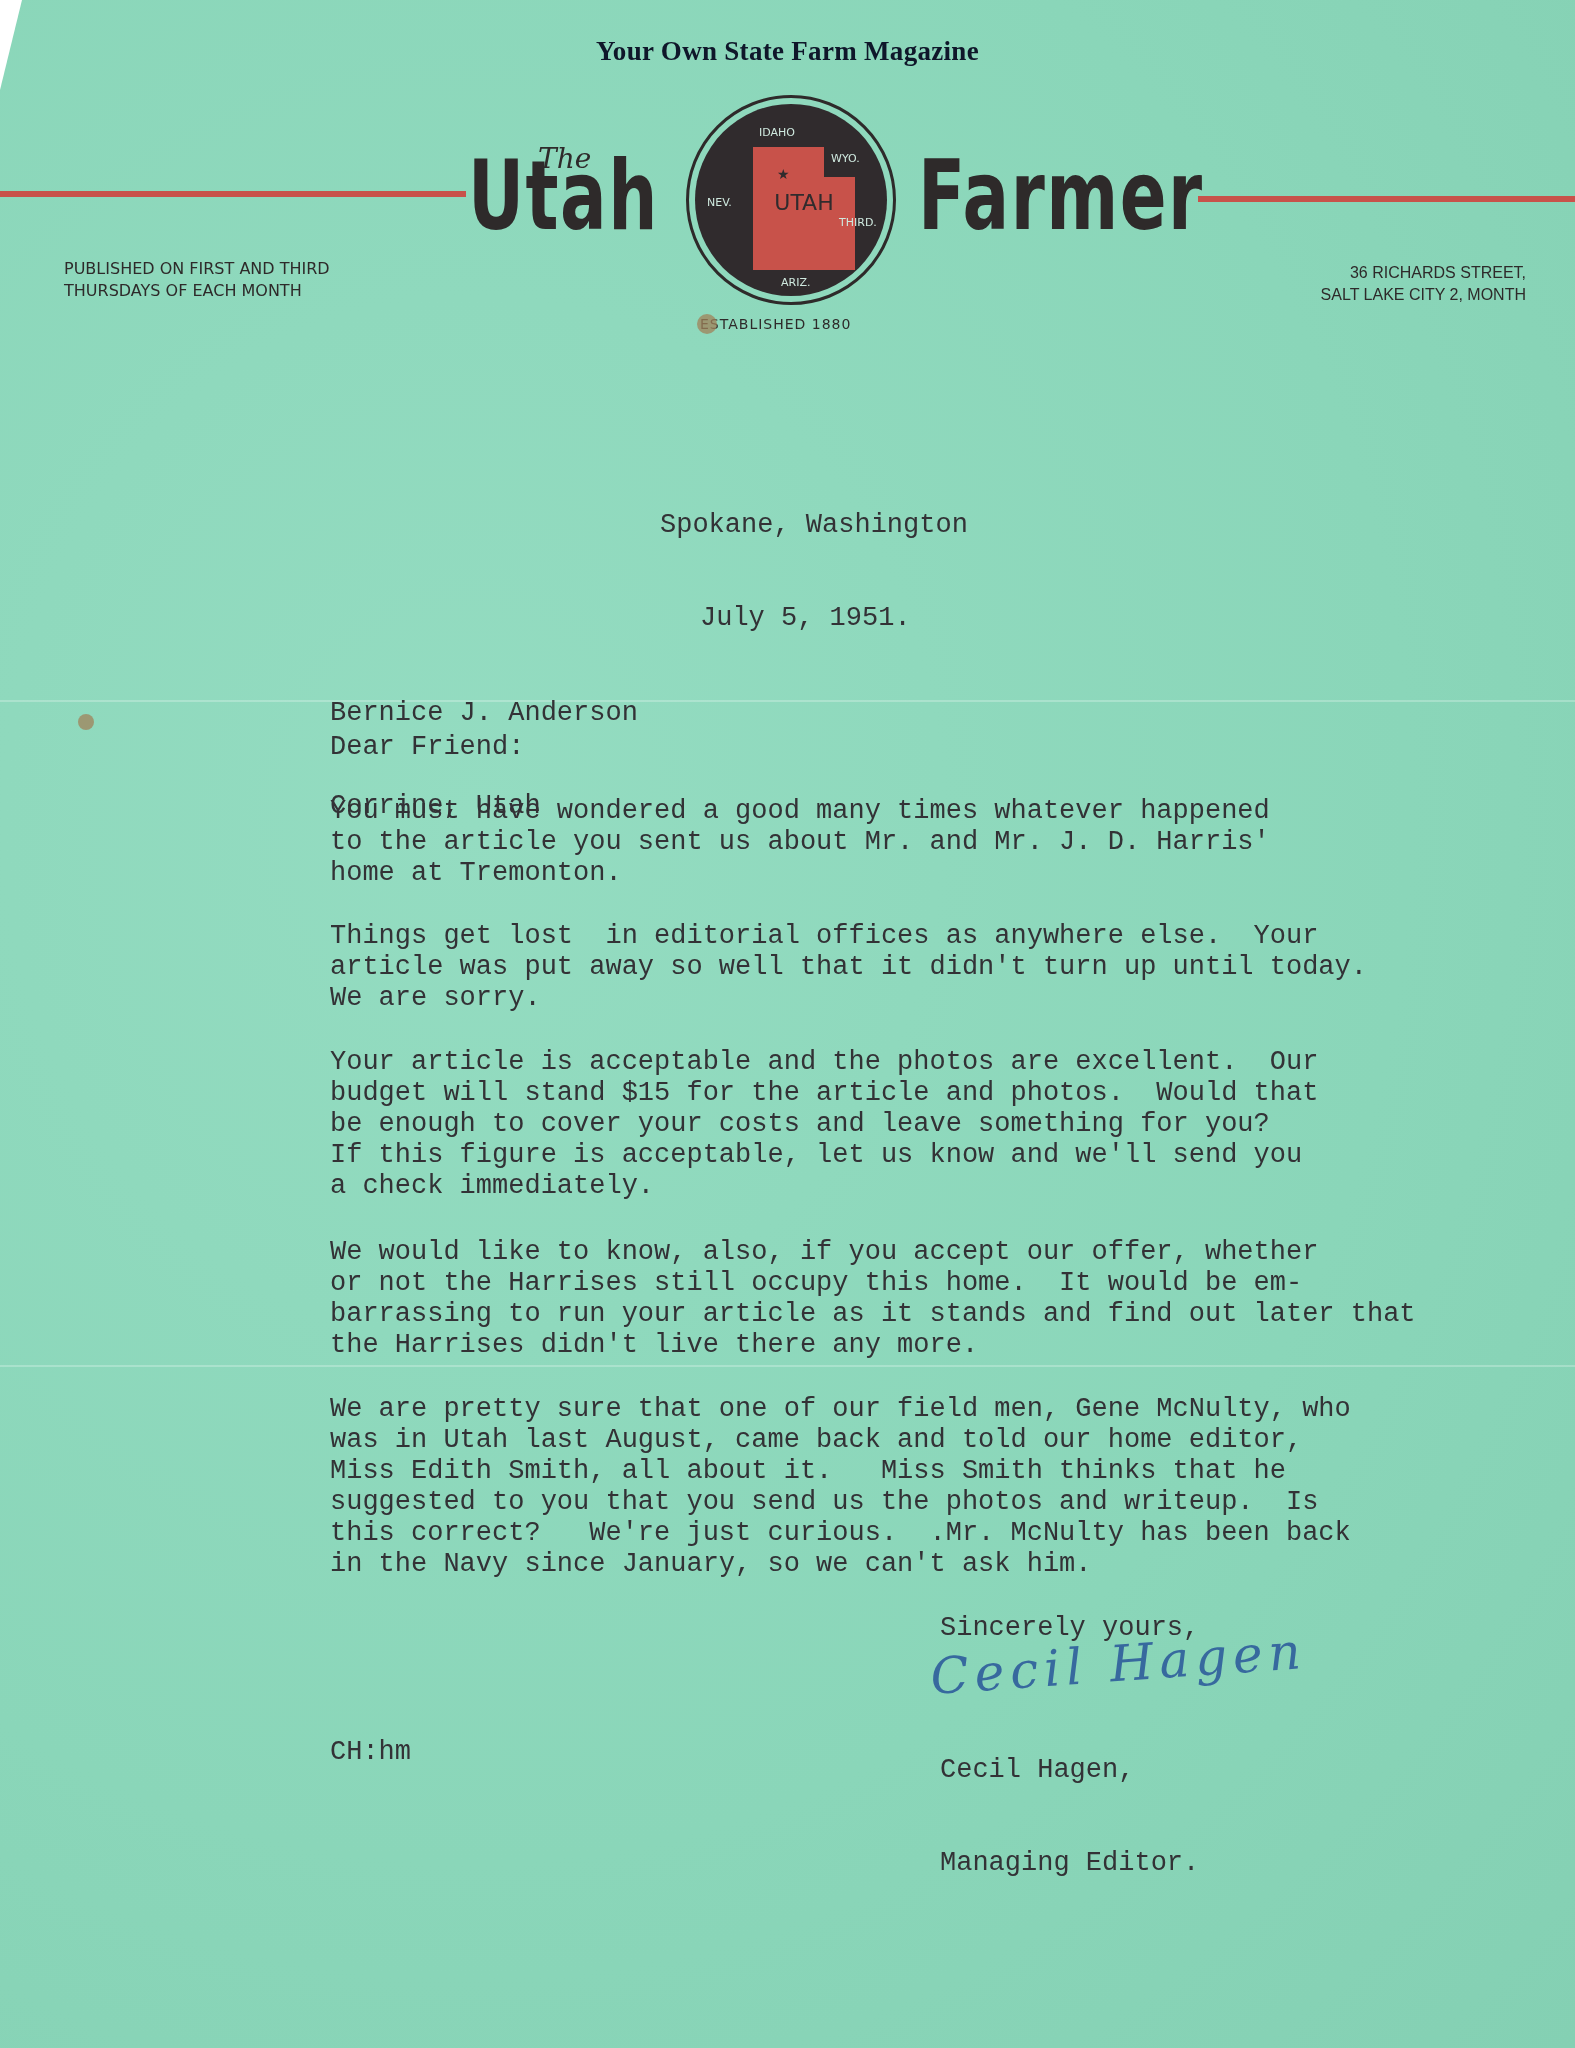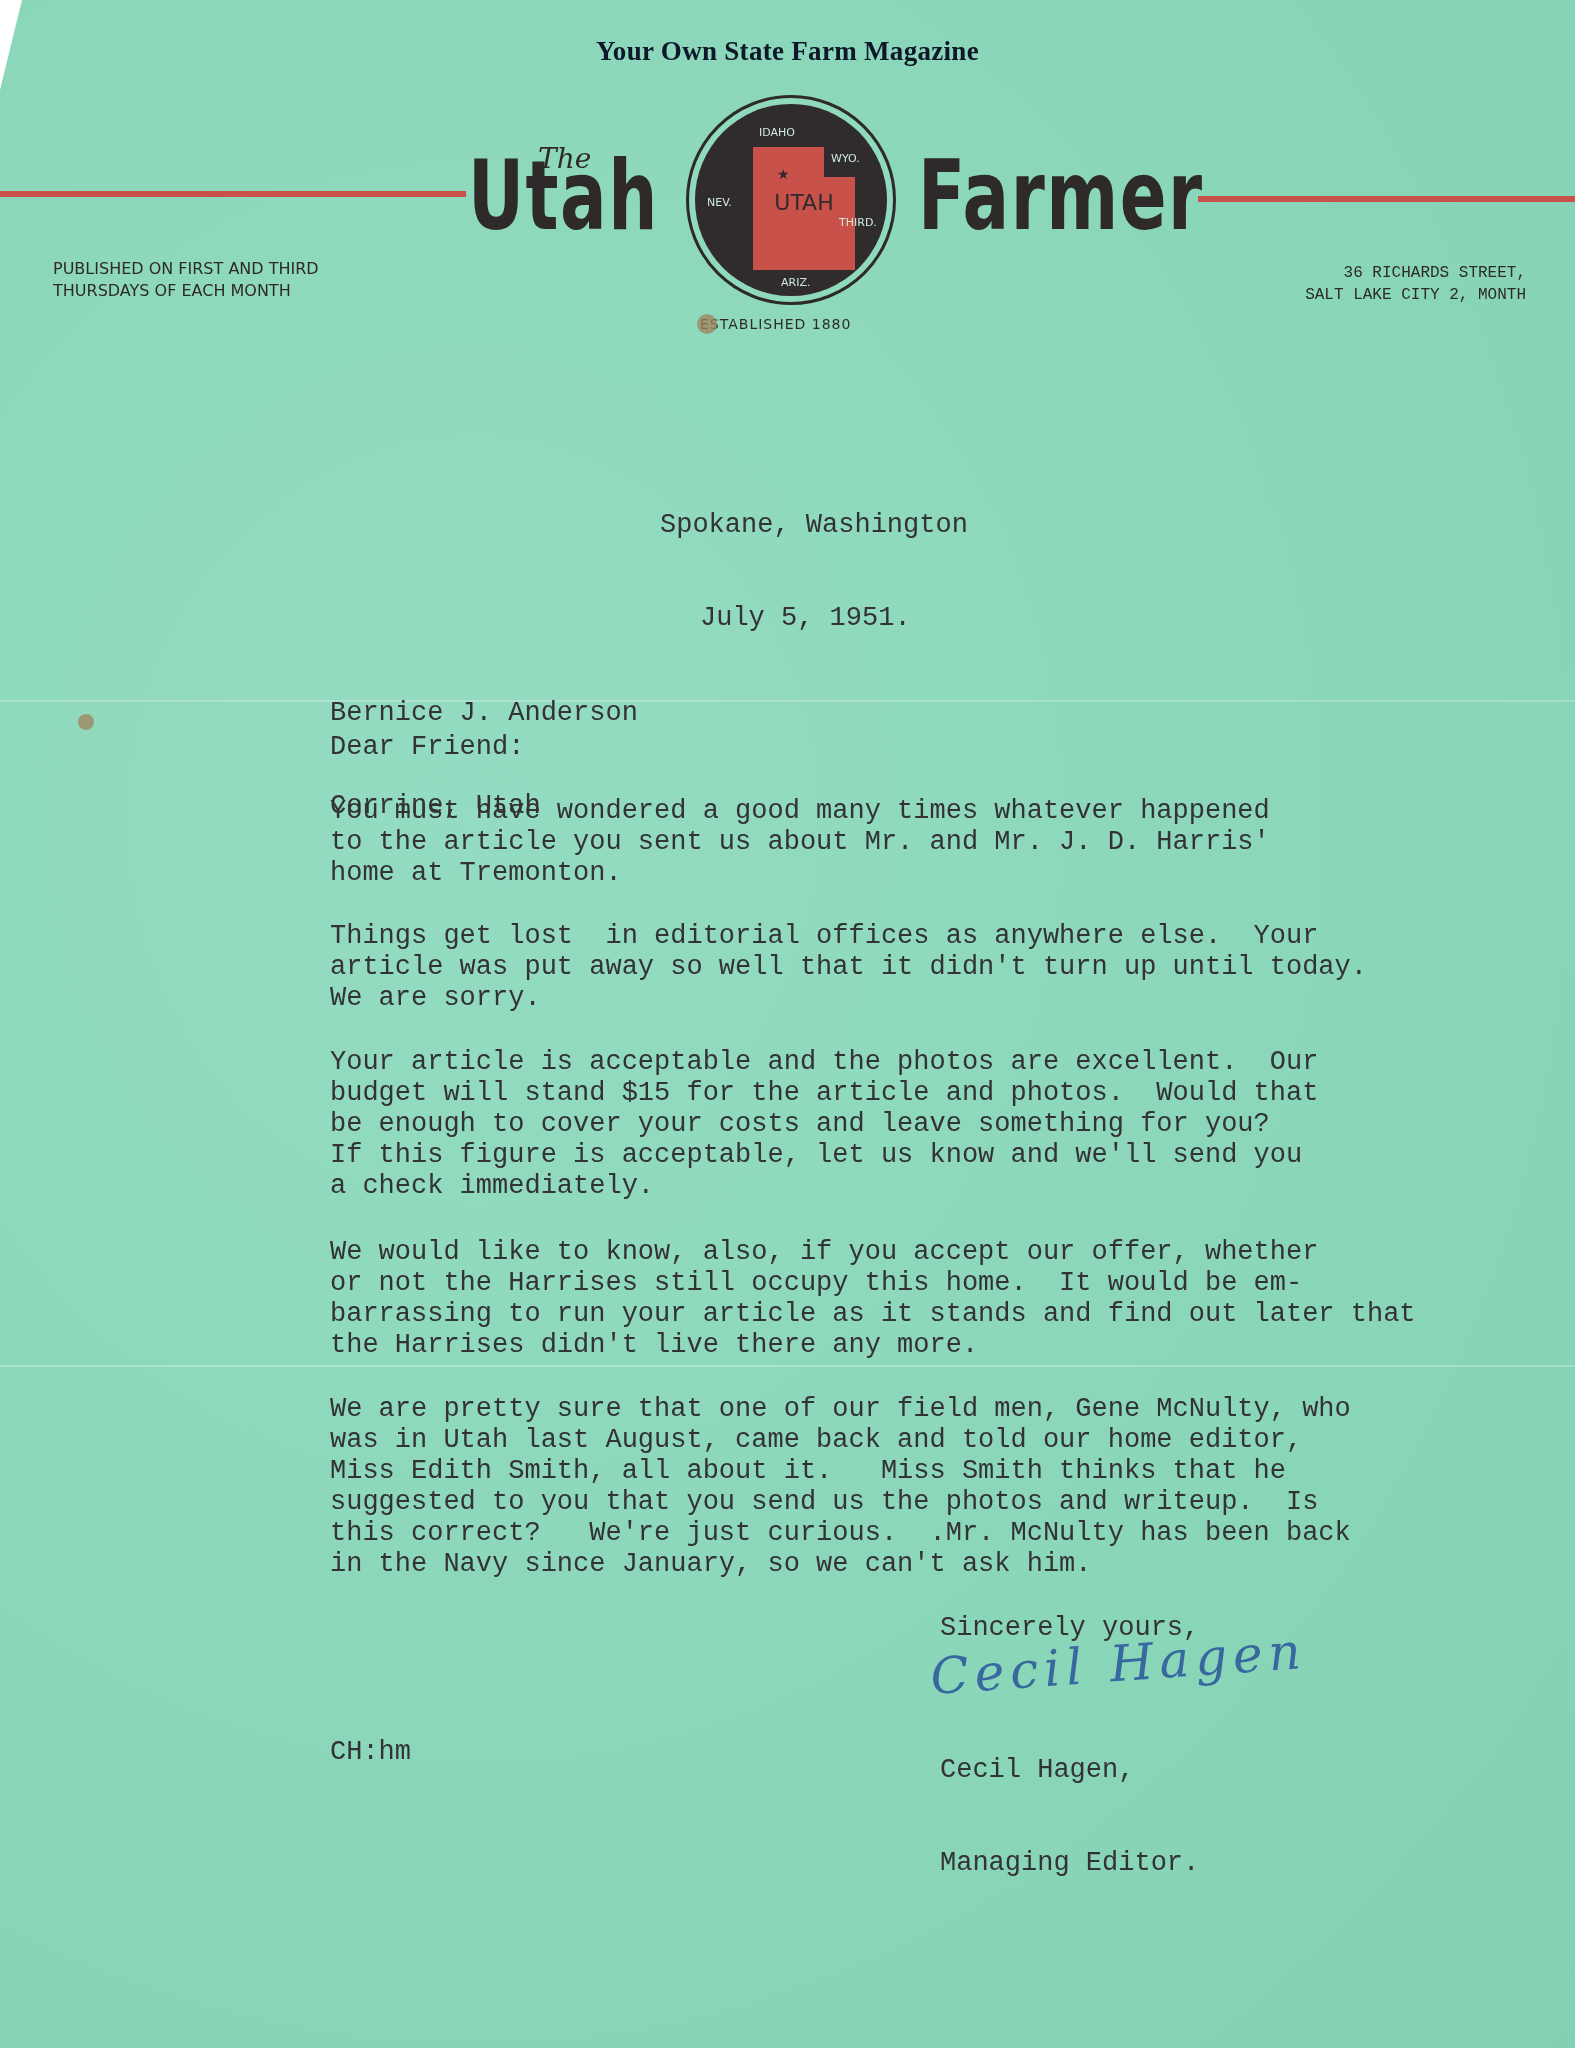--- a/index.html
+++ b/index.html
@@ -48,25 +48,25 @@
   .seal-utah-label {
     position:absolute; left:64px; top:86px; width:90px; text-align:center;
     font-family:"DejaVu Sans", sans-serif; font-size:22px; color:#302b2d;
   }
   .seal-star { position:absolute; left:82px; top:62px; font-size:14px; color:#302b2d; }
   .established {
     position:absolute; left:700px; top:316px; font-family:"DejaVu Sans", sans-serif;
     font-size:14px; color:#2e2a2a; letter-spacing:1px;
   }
   .pub-info {
-    position:absolute; left:53px; top:258px; font-family:"DejaVu Sans", sans-serif;
+    position:absolute; left:64px; top:258px; font-family:"DejaVu Sans", sans-serif;
     font-size:16px; color:#2e2a2a; line-height:22px;
   }
   .address {
-    position:absolute; right:49px; top:262px; text-align:right; font-family:Liberation Mono, monospace;
+    position:absolute; right:49px; top:262px; text-align:right; font-family:Liberation Sans, sans-serif;
     font-size:16px; color:#2e2a2a; line-height:22px;
   }
   .typed {
     position:absolute; font-family:"Liberation Mono", monospace; font-size:27px;
     color:#333236; line-height:31px; white-space:pre;
   }
   .dateline { left:660px; top:448px; }
   .recipient { left:330px; top:636px; }
   .salutation { left:330px; top:732px; }
   .para { left:330px; }

